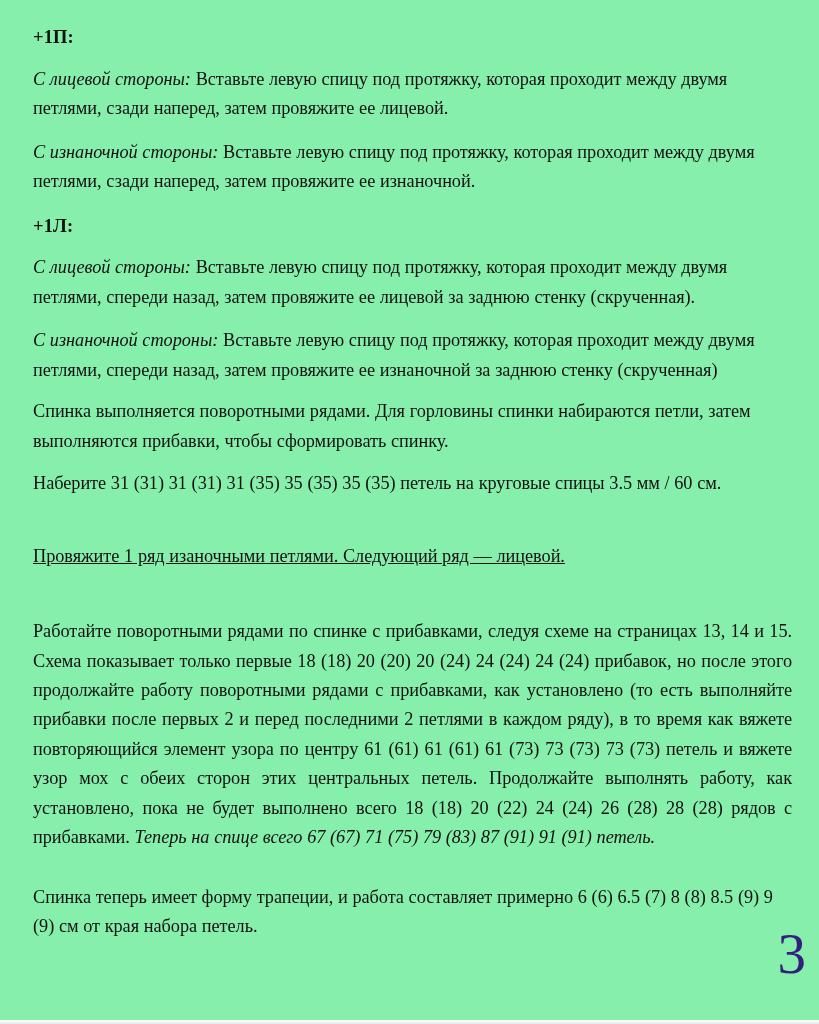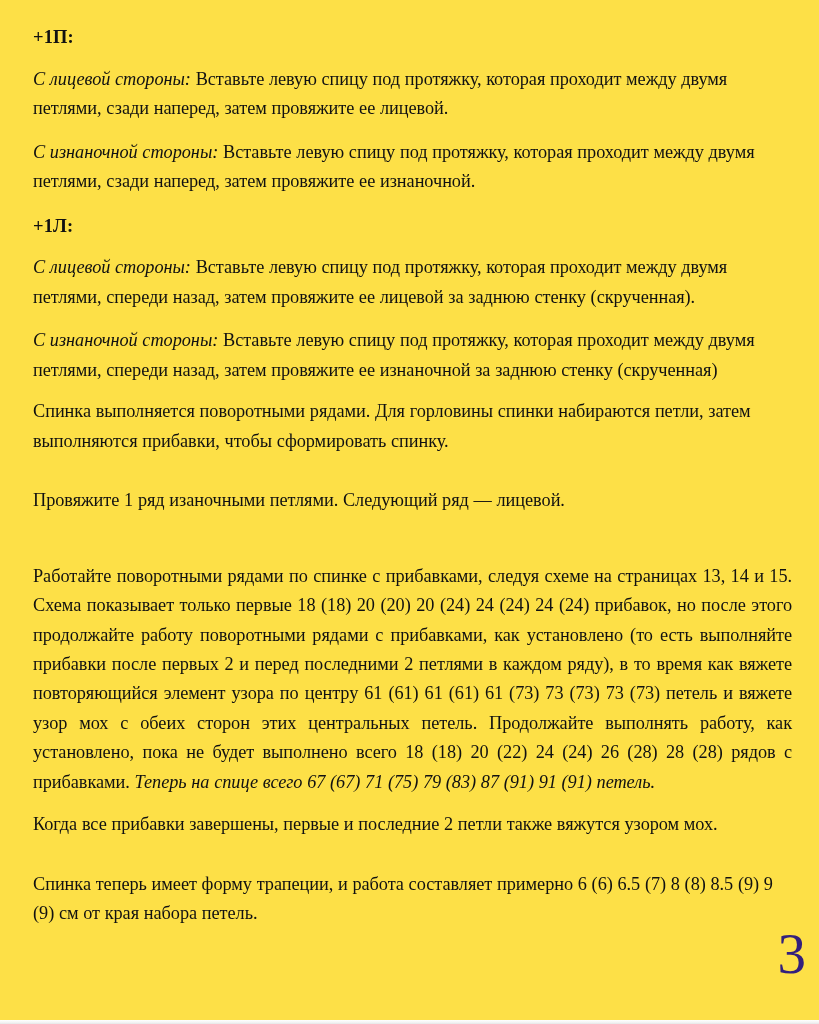--- a/index.html
+++ b/index.html
@@ -13,21 +13,21 @@
     height: 1024px;
     font-family: "Liberation Serif", "DejaVu Serif", serif;
     color: #111111;
     overflow: hidden;
     position: relative;
   }
   #page {
     position: relative;
     width: 819px;
     height: 1024px;
-    background: #fde047;
+    background: #86efac;
     padding: 14px 27px 0 33px;
   }
   
   .heading {
     font-weight: bold;
     font-size: 18.5px;
     line-height: 1.45;
     margin: 0;
     letter-spacing: 0.1px;
   }
@@ -47,21 +47,21 @@
   }
   .para-justify {
     text-align: justify;
     text-justify: inter-word;
   }
   .gap-md { height: 30px; }
   .gap-lg { height: 40px; }
 
   .spinka-body { margin-top: 12px; }
   .naberite   { margin-top: 13px; }
-  .provyazhite{ margin-top: 0; }
+  .provyazhite{ margin-top: 13px; text-decoration: underline; }
   .rabotayte  { margin-top: 6px; }
   .kogda      { margin-top: 13px; }
   .spinka-trap{ margin-top: 0; }
 
   
   .page-number {
     position: absolute;
     right: 13px;
     bottom: 42px;
     font-size: 57px;
@@ -102,32 +102,32 @@
     <em class="ital">С лицевой стороны:</em><span> Вставьте левую спицу под протяжку, которая проходит между двумя петлями, спереди назад, затем провяжите ее лицевой за заднюю стенку (скрученная).</span>
   </p>
 
   <p class="para">
     <em class="ital">С изнаночной стороны:</em><span> Вставьте левую спицу под протяжку, которая проходит между двумя петлями, спереди назад, затем провяжите ее изнаночной за заднюю стенку (скрученная)</span>
   </p>
 
 
   <p class="para spinka-body">Спинка выполняется поворотными рядами. Для горловины спинки набираются петли, затем выполняются прибавки, чтобы сформировать спинку.</p>
 
+  <p class="para naberite">Наберите 31 (31) 31 (31) 31 (35) 35 (35) 35 (35) петель на круговые спицы 3.5 мм  / 60 см.</p>
 
   <div class="gap-md"></div>
 
   <p class="para provyazhite">Провяжите 1 ряд изаночными петлями. Следующий ряд — лицевой.</p>
 
   <div class="gap-lg"></div>
 
   <p class="para para-justify rabotayte">
     <span>Работайте поворотными рядами по спинке с прибавками, следуя схеме на страницах 13, 14 и 15. Схема показывает только первые 18 (18) 20 (20) 20 (24) 24 (24) 24 (24) прибавок, но после этого продолжайте работу поворотными рядами с прибавками, как установлено (то есть выполняйте прибавки после первых 2 и перед последними 2 петлями в каждом ряду), в то время как вяжете повторяющийся элемент узора по центру 61 (61) 61 (61) 61 (73) 73 (73) 73 (73) петель и вяжете узор мох с обеих сторон этих центральных петель. Продолжайте выполнять работу, как установлено, пока не будет выполнено всего 18 (18) 20 (22) 24 (24) 26 (28) 28 (28) рядов с прибавками. </span><em class="ital">Теперь на спице всего 67 (67) 71 (75) 79 (83) 87 (91) 91 (91) петель.</em>
   </p>
 
-  <p class="para kogda">Когда все прибавки завершены, первые и последние 2 петли также вяжутся узором мох.</p>
 
   <div class="gap-md"></div>
 
   <p class="para spinka-trap">Спинка теперь имеет форму трапеции, и работа составляет примерно 6 (6) 6.5 (7) 8 (8) 8.5 (9) 9 (9) см от края набора петель.</p>
 
   <div class="page-number">3</div>
 
   <div class="scan-edge"></div>
 </div>
 

